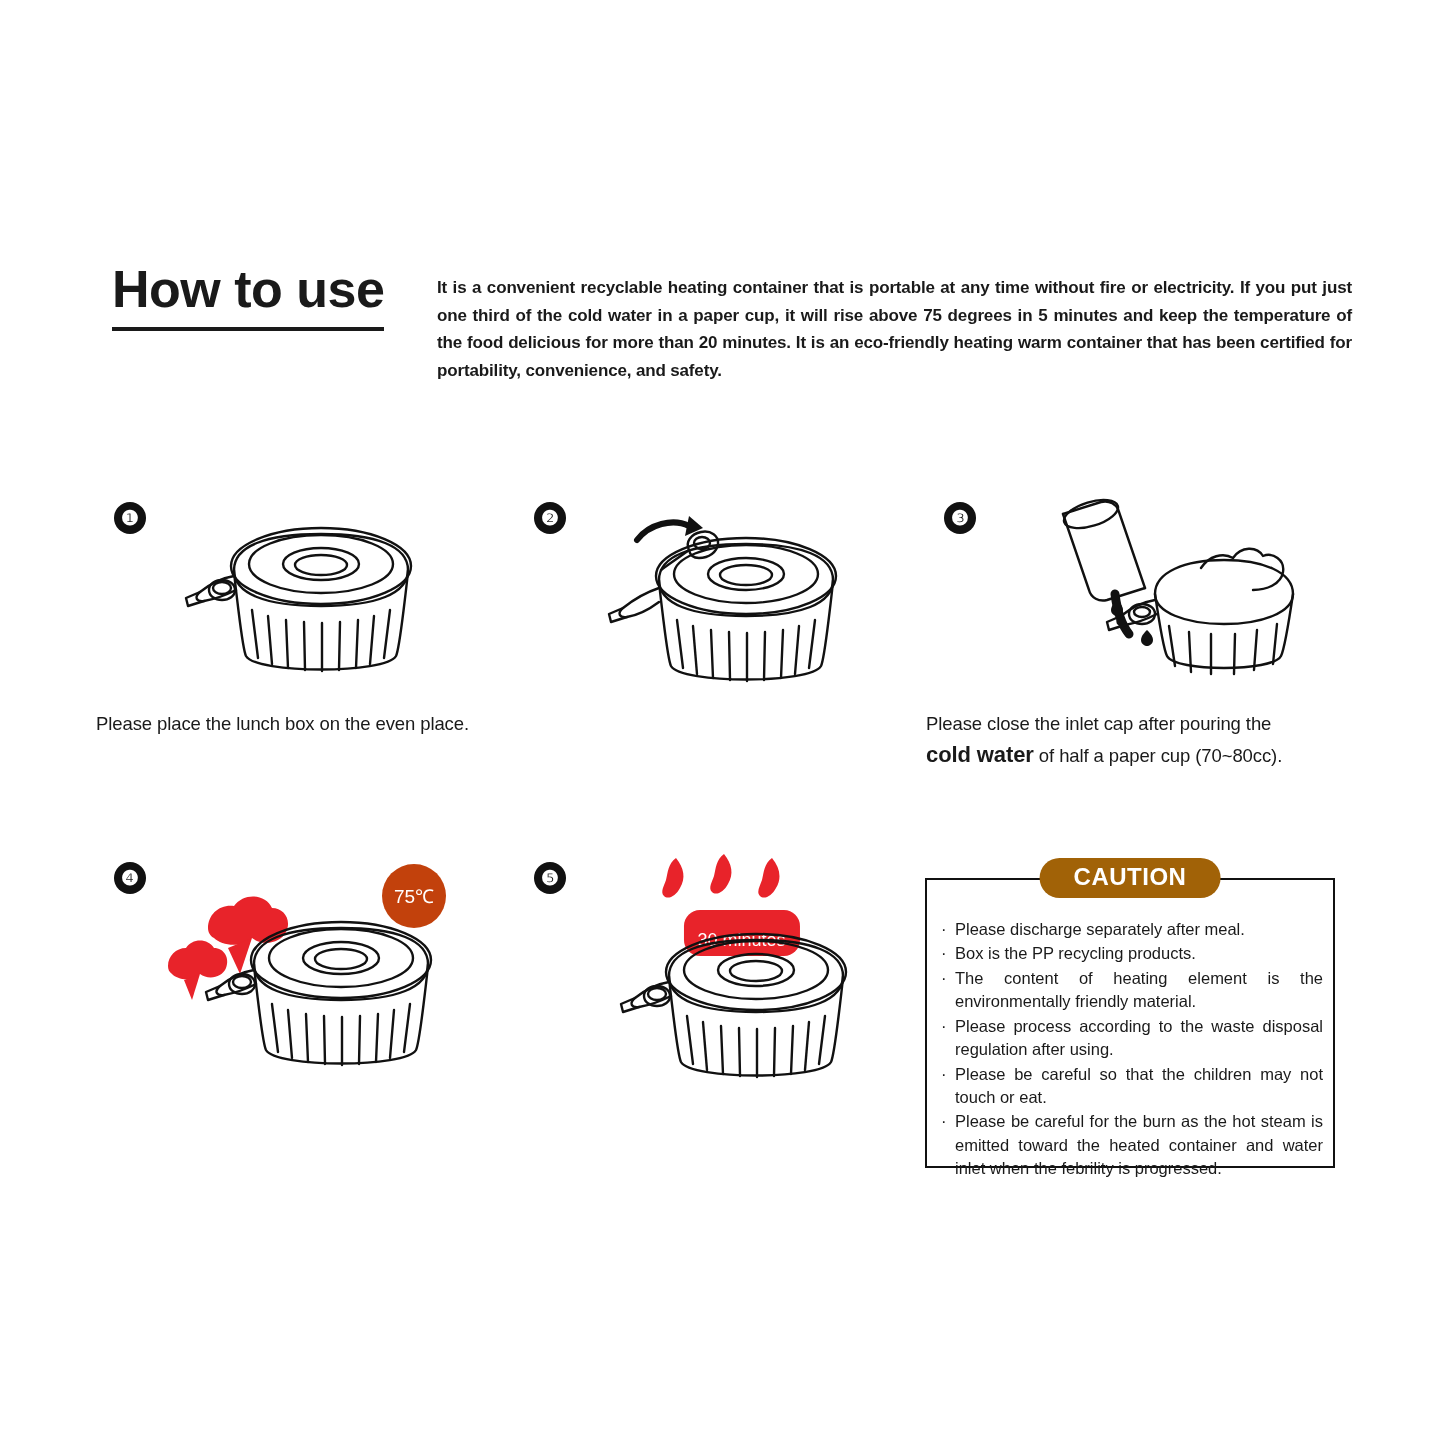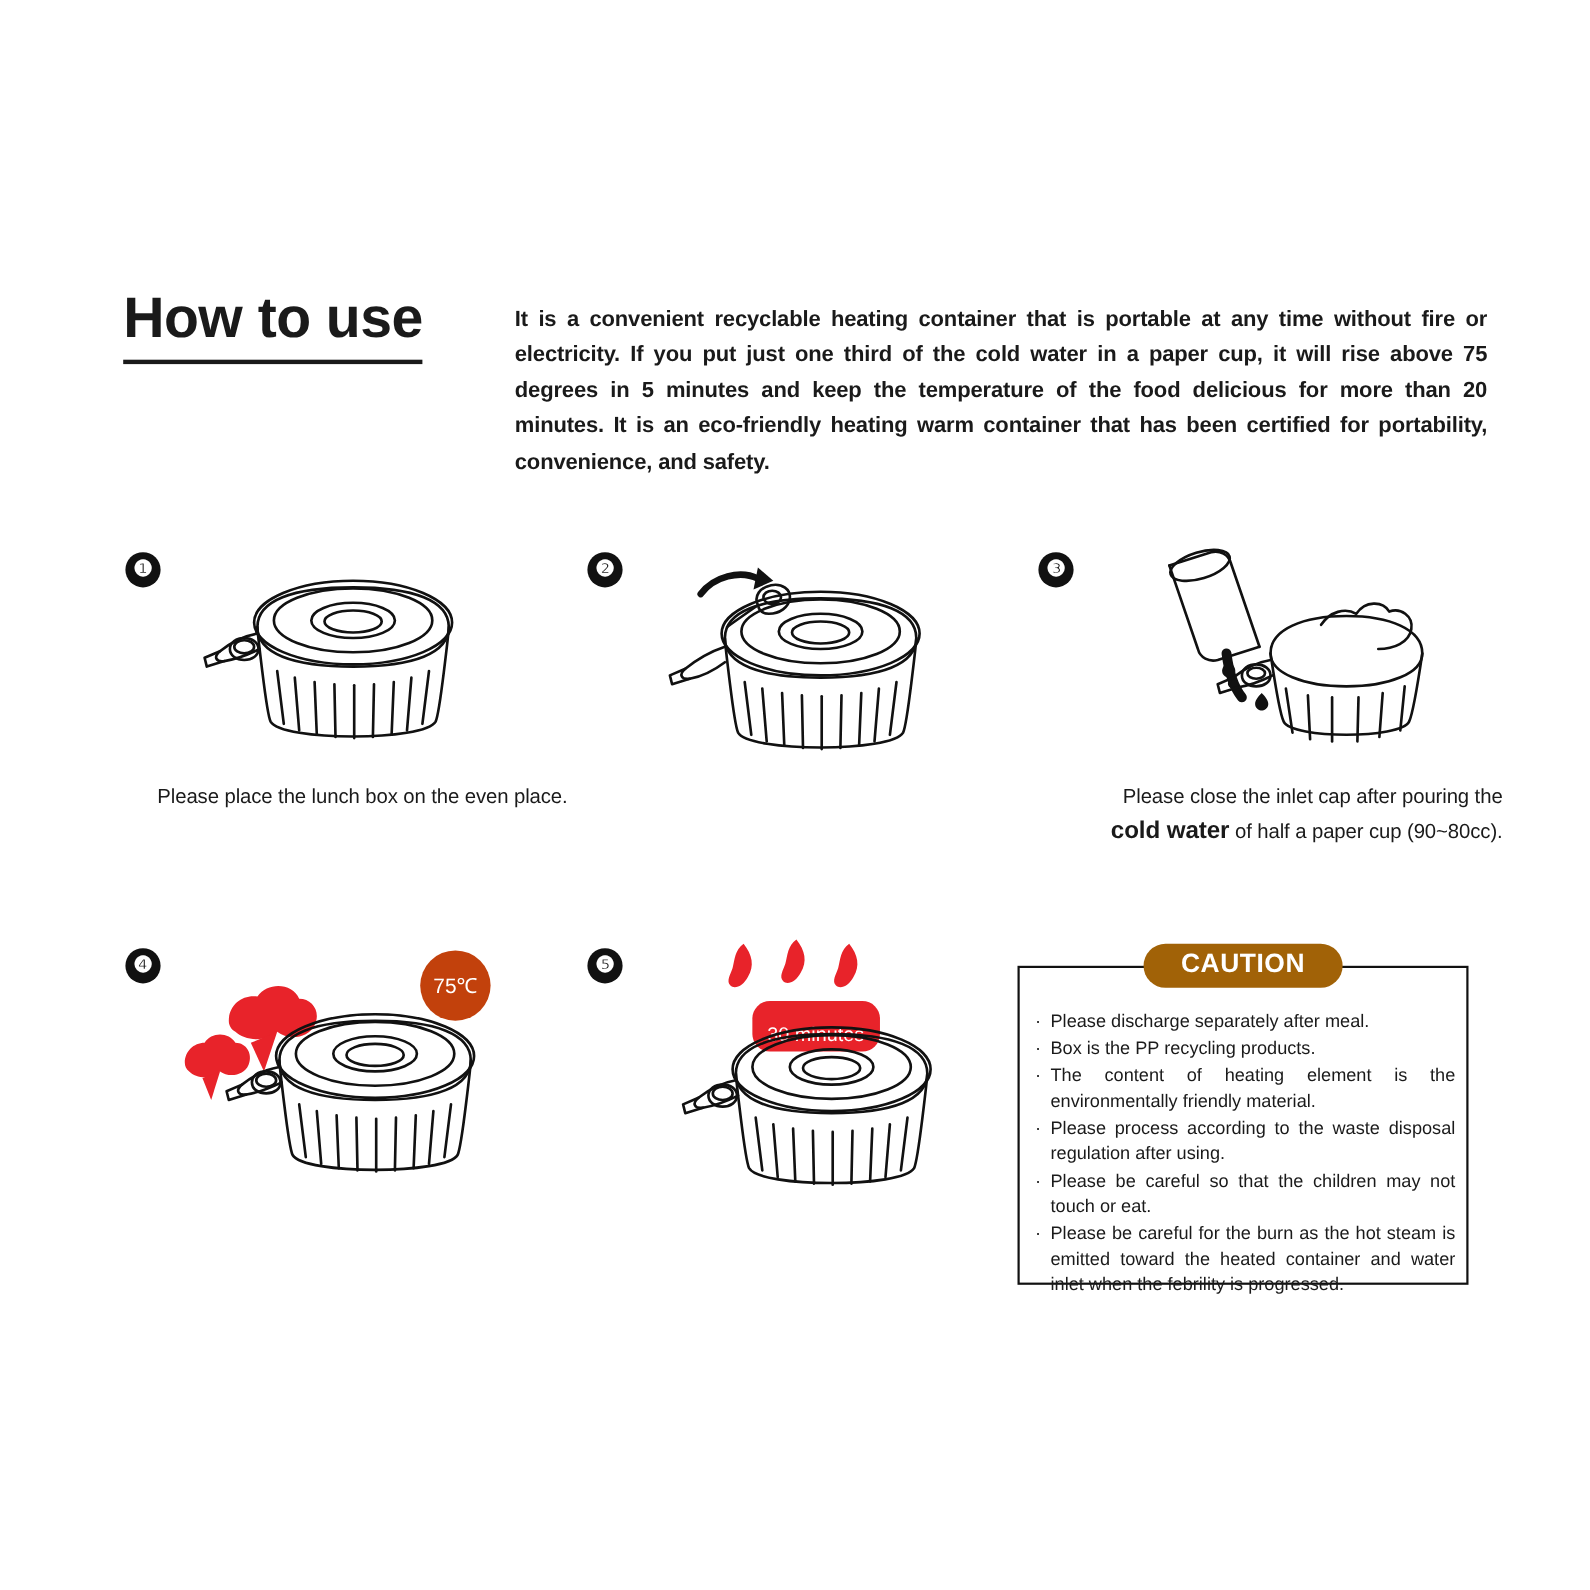--- a/index.html
+++ b/index.html
@@ -38,23 +38,23 @@
   .title {
     font-size: 52px;
     font-weight: 700;
     letter-spacing: -0.5px;
     line-height: 1.05;
     padding-bottom: 10px;
     border-bottom: 4px solid #1a1a1a;
     display: inline-block;
   }
   .intro {
-    margin-left: 56px;
+    margin-left: 25px;
     flex: 1;
-    font-size: 20px;
+    font-size: 17px;
     font-weight: 700;
     line-height: 1.62;
     letter-spacing: -0.15px;
     text-align: justify;
     padding-top: 12px;
   }
 
   
   .steps {
     position: absolute;
@@ -94,21 +94,21 @@
   .art {
     position: absolute;
     left: 50%;
     transform: translateX(-50%);
     top: 6px;
   }
   .caption {
     position: absolute;
     left: 0;
     width: 100%;
-    text-align: right;
+    text-align: left;
     font-size: 18.5px;
     line-height: 1.5;
     letter-spacing: -0.1px;
   }
   .row1 .caption { top: 218px; }
 
   .cap-strong {
     font-weight: 700;
     font-size: 22px;
   }
@@ -309,21 +309,21 @@
               <path d="M116 118 L102 124 L104 132 L120 127"></path>
 
               <path d="M106 112 C106 108 110 104 112 102 C114 104 118 108 118 112 C118 116 114 118 112 118 C110 118 106 116 106 112Z" fill="#111" stroke="none"></path>
               <path d="M136 142 C136 138 140 134 142 132 C144 134 148 138 148 142 C148 146 144 148 142 148 C140 148 136 146 136 142Z" fill="#111" stroke="none"></path>
             </g>
           </svg>
         </div>
         <div class="caption" style="top:218px;">
           <span>Please close the inlet cap after pouring the</span><br>
           <span class="cap-strong">cold water</span>
-          <span>of half a paper cup (90~80cc).</span>
+          <span>of half a paper cup (70~80cc).</span>
         </div>
       </div>
     </div>
 
     <div class="row row2">
 
       <div class="cell c1" style="position:relative;">
         <div class="badge">❹</div>
         <div class="temp-badge">75℃</div>
         <div class="art" style="top:30px;">

